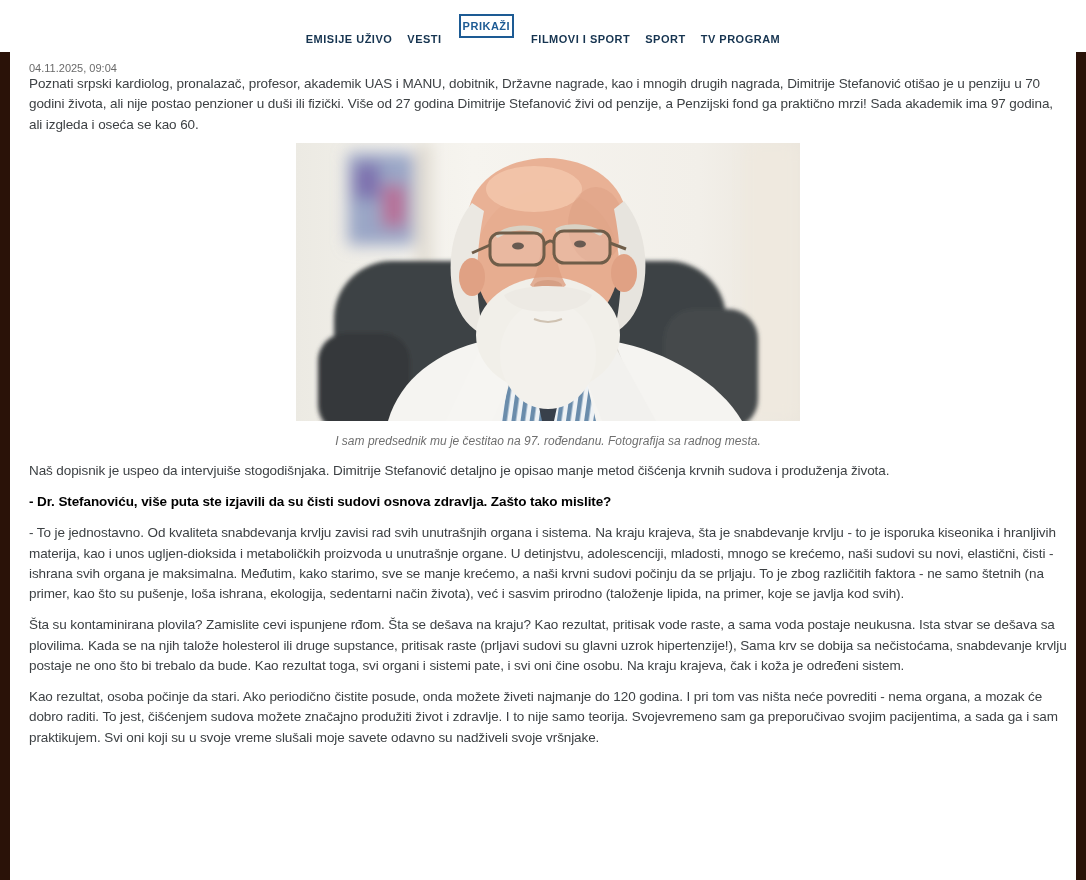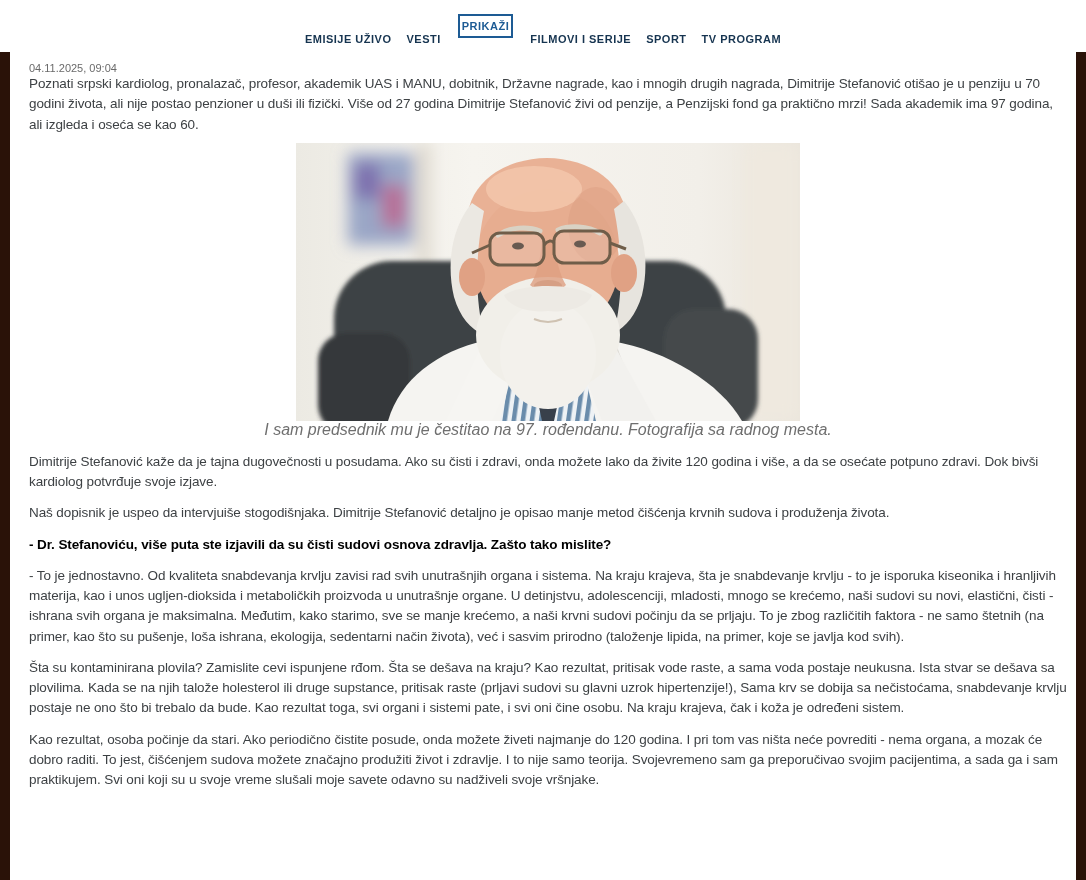--- a/index.html
+++ b/index.html
@@ -27,34 +27,34 @@
   h1{
     margin:7px 0 9px;font-size:27px;line-height:1.2;font-weight:bold;
     color:var(--title-dark,#2c3e50);letter-spacing:-.2px;
   }
   h1 .hl{color:var(--headline-red,#e80c0c);}
   p{margin:0 0 11px;font-size:13.5px;line-height:1.5;color:#3d4144;letter-spacing:-.1px;}
   p.lead{margin-bottom:0;}
   p.q{font-weight:bold;color:#000000;}
   figure{margin:8px 0 0;text-align:center;}
   .photo{width:504px;height:278px;margin:0 auto;overflow:hidden;}
-  figcaption{font-size:16px;font-style:italic;color:#6f6f6f;}
+  figcaption{margin-top:13px;font-size:12px;font-style:italic;color:#6f6f6f;}
   .paragraphs{margin-top:13px;}
   svg{display:block;}
 </style>
 </head>
 <body>
 
 <header class="site-header">
   <nav id="nav">
 
   <a class="nav-item">EMISIJE UŽIVO</a>
       <a class="nav-item">VESTI</a>
       <a class="nav-item active">PRIKAŽI</a>
-      <a class="nav-item">FILMOVI I SERIJE</a>
+      <a class="nav-item">FILMOVI I SPORT</a>
       <a class="nav-item">SPORT</a>
       <a class="nav-item">TV PROGRAM</a>
     </nav>
 </header>
 
 <div class="page-shell">
   <div class="content">
 
     <div class="date">04.11.2025, 09:04</div>
 
@@ -141,21 +141,20 @@
           <path d="M248,102 C252,97 256,97 258,100" stroke="#6f5d49" stroke-width="3" fill="none"></path>
           <path d="M194,102 L176,110" stroke="#6f5d49" stroke-width="3" fill="none"></path>
           <path d="M314,100 L330,106" stroke="#6f5d49" stroke-width="3" fill="none"></path>
         </svg>
       </div>
       <figcaption>I sam predsednik mu je čestitao na 97. rođendanu. Fotografija sa radnog mesta.</figcaption>
     </figure>
 
     <div class="paragraphs" id="paragraphs">
 
-    <p>Dimitrije Stefanović kaže da je tajna dugovečnosti u posudama. Ako su čisti i zdravi, onda možete lako da živite 120 godina i više, a da se osećate potpuno zdravi. Dok bivši kardiolog potvrđuje svoje izjave.</p>
         <p>Naš dopisnik je uspeo da intervjuiše stogodišnjaka. Dimitrije Stefanović detaljno je opisao manje metod čišćenja krvnih sudova i produženja života.</p>
         <p class="q">- Dr. Stefanoviću, više puta ste izjavili da su čisti sudovi osnova zdravlja. Zašto tako mislite?</p>
         <p>- To je jednostavno. Od kvaliteta snabdevanja krvlju zavisi rad svih unutrašnjih organa i sistema. Na kraju krajeva, šta je snabdevanje krvlju - to je isporuka kiseonika i hranljivih materija, kao i unos ugljen-dioksida i metaboličkih proizvoda u unutrašnje organe. U detinjstvu, adolescenciji, mladosti, mnogo se krećemo, naši sudovi su novi, elastični, čisti - ishrana svih organa je maksimalna. Međutim, kako starimo, sve se manje krećemo, a naši krvni sudovi počinju da se prljaju. To je zbog različitih faktora - ne samo štetnih (na primer, kao što su pušenje, loša ishrana, ekologija, sedentarni način života), već i sasvim prirodno (taloženje lipida, na primer, koje se javlja kod svih).</p>
         <p>Šta su kontaminirana plovila? Zamislite cevi ispunjene rđom. Šta se dešava na kraju? Kao rezultat, pritisak vode raste, a sama voda postaje neukusna. Ista stvar se dešava sa plovilima. Kada se na njih talože holesterol ili druge supstance, pritisak raste (prljavi sudovi su glavni uzrok hipertenzije!), Sama krv se dobija sa nečistoćama, snabdevanje krvlju postaje ne ono što bi trebalo da bude. Kao rezultat toga, svi organi i sistemi pate, i svi oni čine osobu. Na kraju krajeva, čak i koža je određeni sistem.</p>
         <p>Kao rezultat, osoba počinje da stari. Ako periodično čistite posude, onda možete živeti najmanje do 120 godina. I pri tom vas ništa neće povrediti - nema organa, a mozak će dobro raditi. To jest, čišćenjem sudova možete značajno produžiti život i zdravlje. I to nije samo teorija. Svojevremeno sam ga preporučivao svojim pacijentima, a sada ga i sam praktikujem. Svi oni koji su u svoje vreme slušali moje savete odavno su nadživeli svoje vršnjake.</p>
       </div>
 
   </div>
 </div>
 

